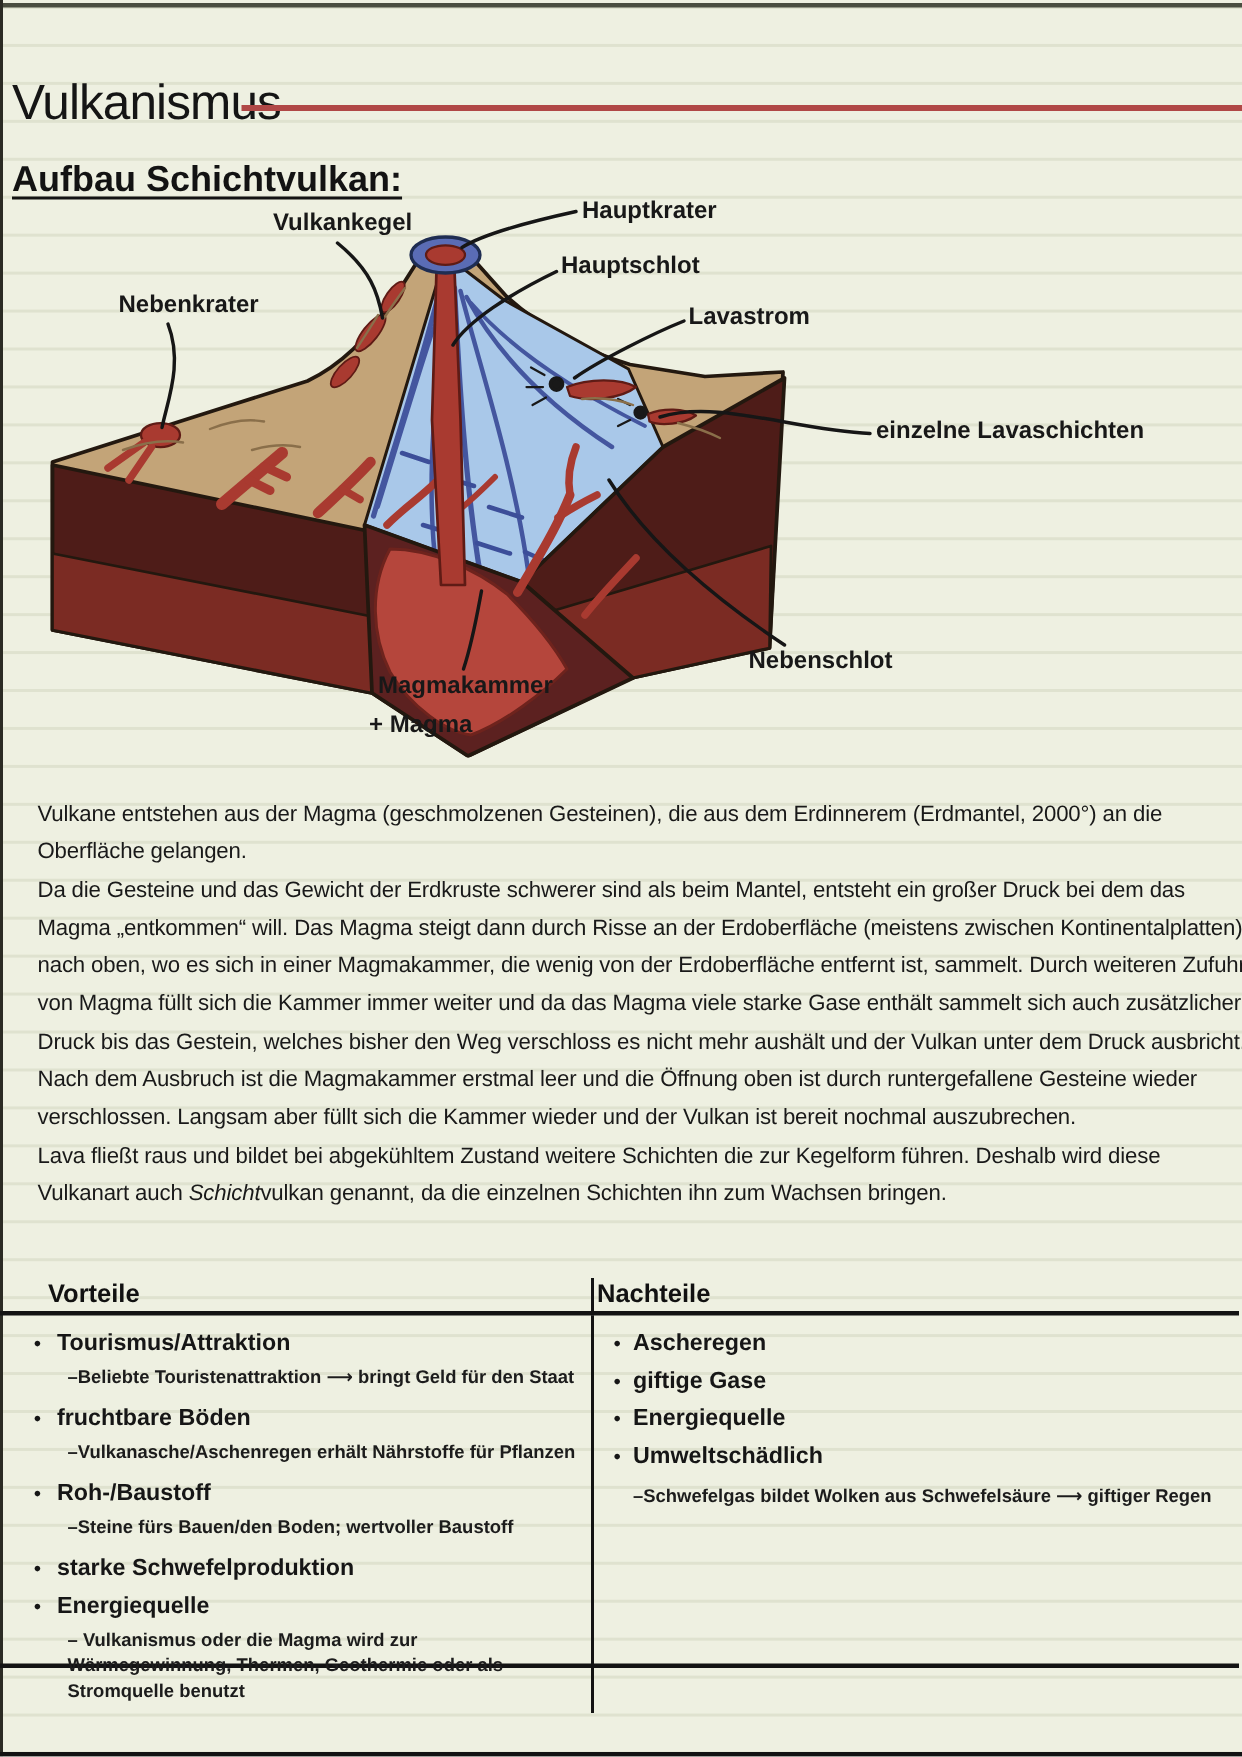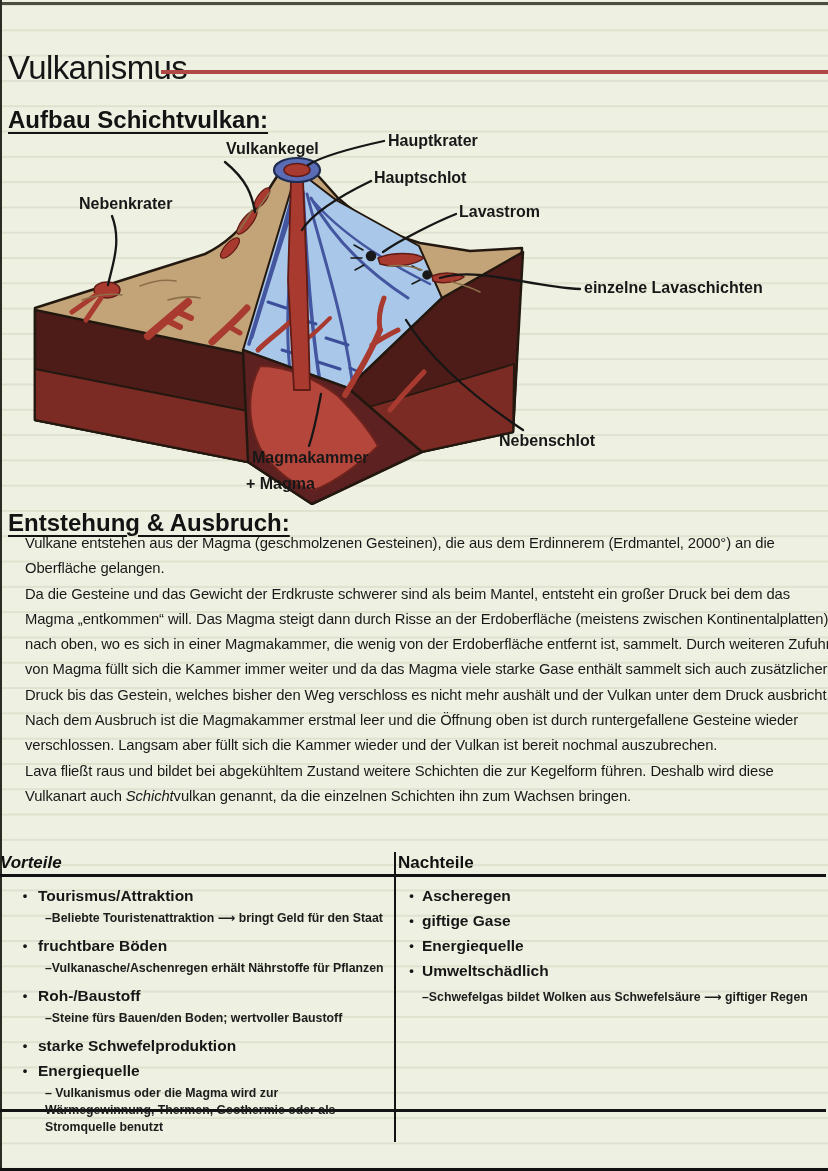--- a/index.html
+++ b/index.html
@@ -34,21 +34,21 @@
 
   .bodytext { position:absolute; top:531px; left:25px; width:813px;
               font-size:14.8px; line-height:25.3px; font-weight:400; letter-spacing:-0.1px; color:#191919; }
   .bodytext p { margin:0; }
   .ital { font-style: italic; }
 
   .vtable { position:absolute; top:852px; left:0; width:826px; height:260px;
             display:grid; grid-template-columns:394px 1fr; grid-template-rows:25px 1fr;
             border-bottom:3px solid #131313; }
   .thead { font-size:17px; font-weight:700; border-bottom:3px solid #131313; line-height:22px; color:#111; }
-  .thead.c1 { padding-left:0;font-style:italic; }
+  .thead.c1 { padding-left:32px; }
   .col2 { border-left:2.5px solid #131313; }
   .thead.c2 { padding-left:2px; }
   .tbody { padding-top:6px; }
   .item { display:flex; line-height:25px; font-size:15.5px; font-weight:700; color:#161616; }
   .c1 .item .bullet { margin-left:12px; width:26px; text-align:center; font-size:13px; }
   .c2 .item .bullet { margin-left:5px;  width:21px; text-align:center; font-size:13px; }
   .item-note { font-size:12.3px; font-weight:700; line-height:17px; color:#1c1c1c;
                margin:2px 10px 6px 45px; }
   .c2 .item-note { margin:6px 8px 6px 26px; }
 </style>
@@ -144,31 +144,30 @@
       <path d="M384,141 C352,148 322,156 308,165"></path>
       <path d="M371,181 C340,196 312,214 302,230"></path>
       <path d="M112,216 C122,242 112,266 108,285"></path>
       <path d="M456,214 C436,222 400,240 383,252"></path>
       <path d="M580,289 C530,287 478,266 440,278"></path>
       <path d="M523,430 C475,398 432,362 406,320"></path>
       <path d="M309,446 C315,428 318,410 321,394"></path>
     </g>
   </svg>
 
-  <div class="dlabel" style="left:182px; top:140px;margin-left:44px;">Vulkankegel</div>
+  <div class="dlabel" style="left:182px; top:140px;">Vulkankegel</div>
   <div class="dlabel" style="left:388px; top:132px;">Hauptkrater</div>
   <div class="dlabel" style="left:374px; top:169px;">Hauptschlot</div>
   <div class="dlabel" style="left:79px;  top:195px;">Nebenkrater</div>
   <div class="dlabel" style="left:459px; top:203px;">Lavastrom</div>
   <div class="dlabel" style="left:584px; top:279px;">einzelne Lavaschichten</div>
   <div class="dlabel" style="left:499px; top:432px;">Nebenschlot</div>
   <div class="dlabel" style="left:252px; top:449px;">Magmakammer</div>
   <div class="dlabel" style="left:246px; top:475px;">+ Magma</div>
 
-  <div class="h2 h2-text">Entstehung &amp; Ausbruch:</div>
 
   <div class="bodytext">
     <p>Vulkane entstehen aus der Magma (geschmolzenen Gesteinen), die aus dem Erdinnerem (Erdmantel, 2000°) an die Oberfläche gelangen.</p>
     <p>Da die Gesteine und das Gewicht der Erdkruste schwerer sind als beim Mantel, entsteht ein großer Druck bei dem das Magma „entkommen“ will. Das Magma steigt dann durch Risse an der Erdoberfläche (meistens zwischen Kontinentalplatten) nach oben, wo es sich in einer Magmakammer, die wenig von der Erdoberfläche entfernt ist, sammelt. Durch weiteren Zufuhr von Magma füllt sich die Kammer immer weiter und da das Magma viele starke Gase enthält sammelt sich auch zusätzlicher Druck bis das Gestein, welches bisher den Weg verschloss es nicht mehr aushält und der Vulkan unter dem Druck ausbricht.</p>
     <p>Nach dem Ausbruch ist die Magmakammer erstmal leer und die Öffnung oben ist durch runtergefallene Gesteine wieder verschlossen. Langsam aber füllt sich die Kammer wieder und der Vulkan ist bereit nochmal auszubrechen.</p>
     <p><span>Lava fließt raus und bildet bei abgekühltem Zustand weitere Schichten die zur Kegelform führen. Deshalb wird diese Vulkanart auch </span><span class="ital">Schicht</span><span>vulkan genannt, da die einzelnen Schichten ihn zum Wachsen bringen.</span></p>
   </div>
 
   <div class="vtable">
     <div class="thead c1">Vorteile</div>

